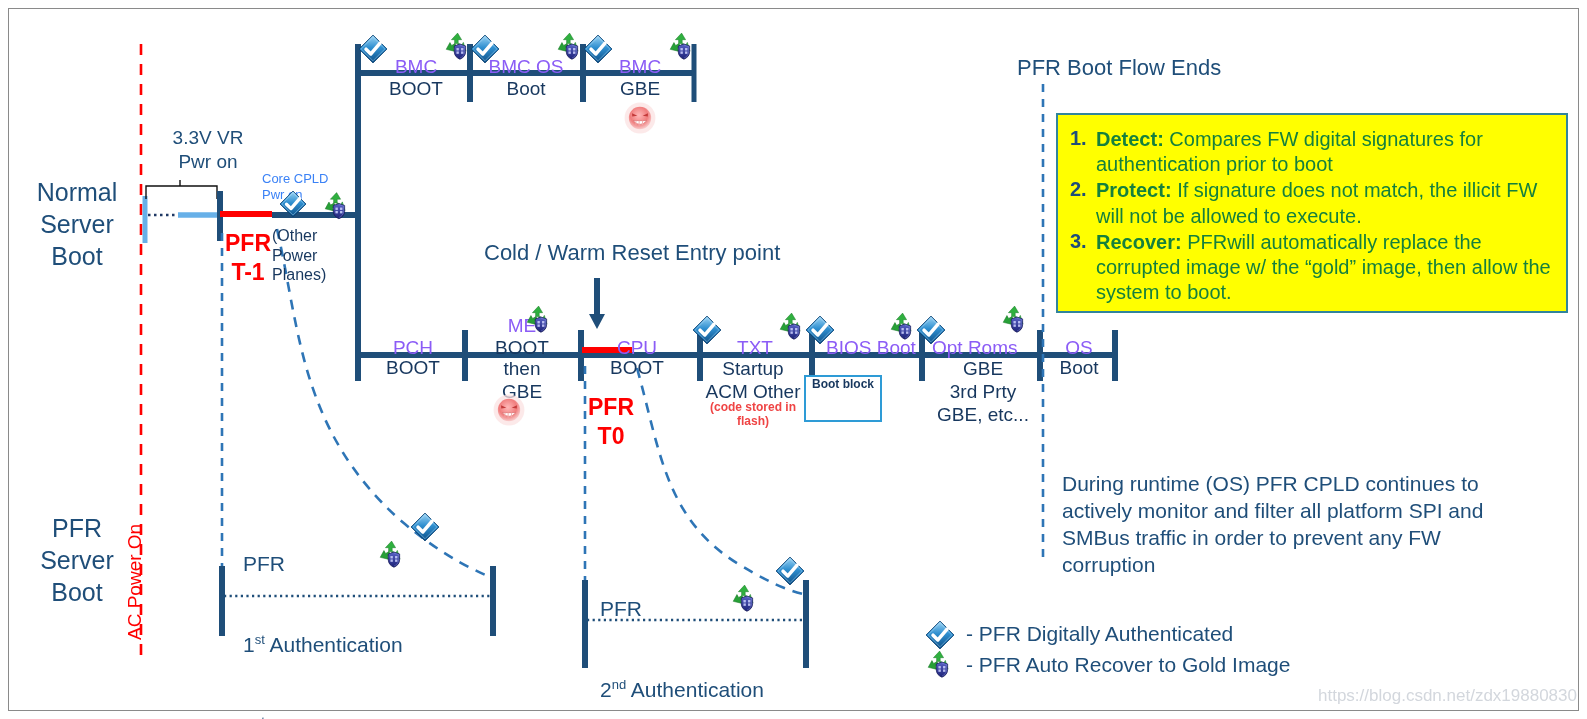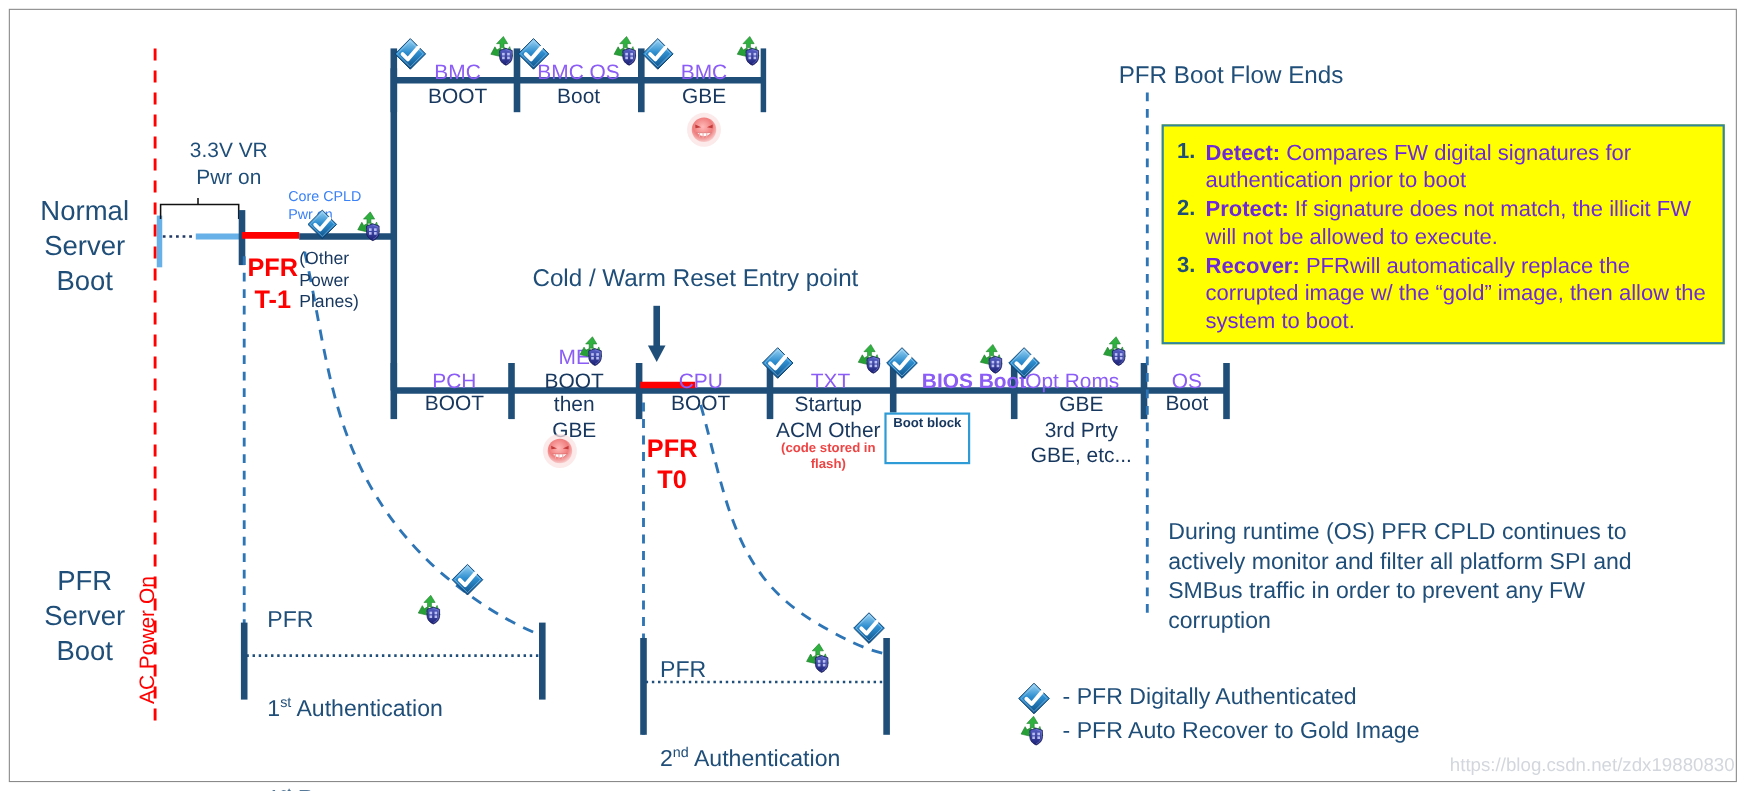--- a/index.html
+++ b/index.html
@@ -37,21 +37,21 @@
     position:absolute;color:#ff0000;font-size:19px;
     transform:rotate(-90deg);transform-origin:left top;white-space:nowrap;
   }
 
   .yellowbox{
     position:absolute;background:#ffff00;border:2.5px solid #31859c;
     box-sizing:border-box;
   }
   .ybrow{display:flex;align-items:flex-start;margin-bottom:1px;}
   .ynum{width:34px;flex:0 0 34px;font-weight:bold;font-size:20px;color:#1f4e79;text-align:left;padding-left:8px;box-sizing:border-box;}
-  .ytext{font-size:20px;color:#6d28d9;line-height:1.26;}
+  .ytext{font-size:20px;color:#15803d;line-height:1.26;}
   .ytext b{font-weight:bold;}
 
   .bootblock{
     position:absolute;border:2.5px solid #2e9bd6;background:#fff;box-sizing:border-box;
     display:flex;justify-content:center;
   }
   .bootblock span{font-size:12px;color:#17375e;font-weight:bold;line-height:1.2;text-align:center;}
 
   .legendrow{position:absolute;font-size:21px;color:#1f4e79;white-space:nowrap;}
 
@@ -285,21 +285,21 @@
   <span class="icon" style="left:777px;top:310px;width:28px;height:34px;">
     <svg width="28" height="34" viewBox="0 0 28 31">
         <use href="#icoRecycle"></use>
       </svg></span>
 
   <div class="bootblock" style="left:804px;top:375px;width:78px;height:47px;">
     <span>Boot
 block</span>
   </div>
 
-  <div class="txt seg-top" style="left:838px;top:337px;width:102px;text-align:left;font-weight:bold;">BIOS Boot</div>
+  <div class="txt seg-top" style="left:820px;top:337px;width:102px;text-align:center;">BIOS Boot</div>
   <span class="icon" style="left:805px;top:315px;width:30px;height:30px;">
     <svg width="30" height="30" viewBox="0 0 28 28">
         <use href="#icoAuth"></use>
       </svg></span>
   <span class="icon" style="left:888px;top:310px;width:28px;height:34px;">
     <svg width="28" height="34" viewBox="0 0 28 31">
         <use href="#icoRecycle"></use>
       </svg></span>
 
   <div class="txt seg-top" style="left:932px;top:337px;width:108px;text-align:left;">Opt Roms</div>

